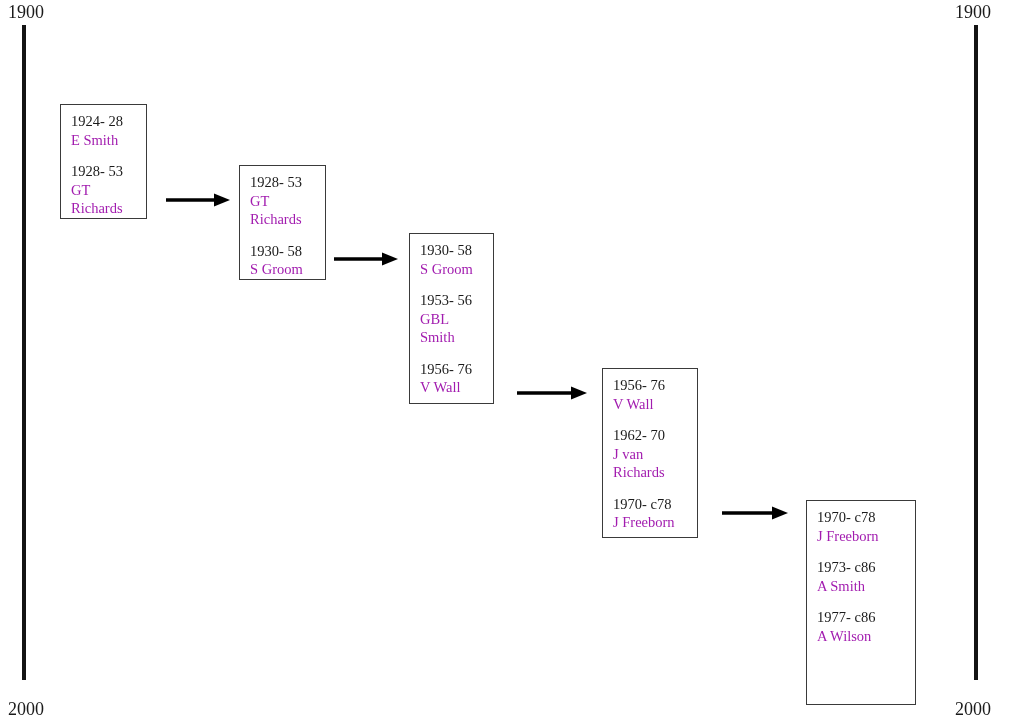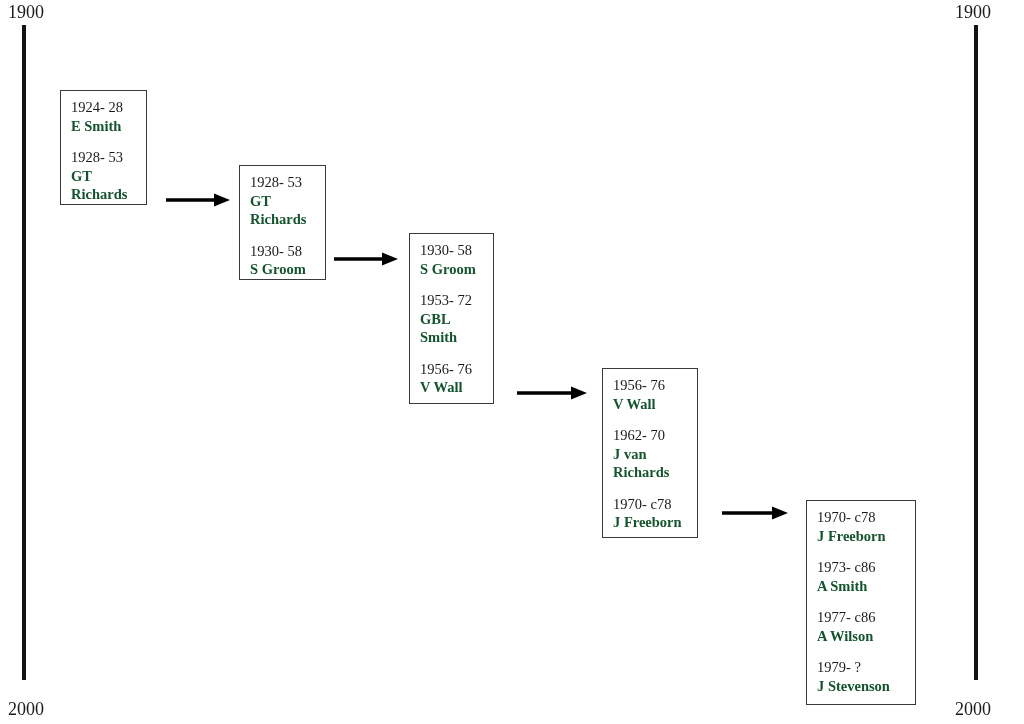--- a/index.html
+++ b/index.html
@@ -52,22 +52,22 @@
     margin-bottom: 0;
   }
   .entry-range {
     font-size: 14.5px;
     color: #1a1a1a;
     line-height: 1.28;
     white-space: nowrap;
   }
   .entry-name {
     font-size: 14.5px;
-    color: #14532d;
-    font-weight: bold;
+    color: #a21caf;
+    font-weight: normal;
     line-height: 1.28;
   }
 
   
   .arrow {
     position: absolute;
     height: 18px;
     display: block;
   }
   .arrow svg {
@@ -81,21 +81,21 @@
 <div class="canvas">
 
   <div class="axis-label" style="left:8px; top:3px;">1900</div>
   <div class="axis-line" style="left:22px; top:25px; height:655px;"></div>
   <div class="axis-label" style="left:8px; top:700px;">2000</div>
 
   <div class="axis-label" style="left:955px; top:3px;">1900</div>
   <div class="axis-line" style="left:974px; top:25px; height:655px;"></div>
   <div class="axis-label" style="left:955px; top:700px;">2000</div>
 
-  <div class="evt-box" style="left:60px; top:90px; width:87px; height:115px;">
+  <div class="evt-box" style="left:60px; top:104px; width:87px; height:115px;">
     <div class="entry">
       <div class="entry-range">1924- 28</div>
       <div class="entry-name">E Smith</div>
     </div>
     <div class="entry">
       <div class="entry-range">1928- 53</div>
       <div class="entry-name">GT Richards</div>
     </div>
   </div>
 
@@ -123,21 +123,21 @@
       <polygon points="48,2.5 64,9 48,15.5" fill="#000000"></polygon>
     </svg>
   </div>
 
   <div class="evt-box" style="left:409px; top:233px; width:85px; height:171px;">
     <div class="entry">
       <div class="entry-range">1930- 58</div>
       <div class="entry-name">S Groom</div>
     </div>
     <div class="entry">
-      <div class="entry-range">1953- 72</div>
+      <div class="entry-range">1953- 56</div>
       <div class="entry-name">GBL Smith</div>
     </div>
     <div class="entry">
       <div class="entry-range">1956- 76</div>
       <div class="entry-name">V Wall</div>
     </div>
   </div>
 
   <div class="arrow" style="left:517px; top:384px; width:70px;">
     <svg width="70" height="18" viewBox="0 0 70 18">
@@ -174,19 +174,15 @@
       <div class="entry-name">J Freeborn</div>
     </div>
     <div class="entry">
       <div class="entry-range">1973- c86</div>
       <div class="entry-name">A Smith</div>
     </div>
     <div class="entry">
       <div class="entry-range">1977- c86</div>
       <div class="entry-name">A Wilson</div>
     </div>
-    <div class="entry">
-      <div class="entry-range">1979- ?</div>
-      <div class="entry-name">J Stevenson</div>
-    </div>
   </div>
 
 </div>
 
 </body></html>

